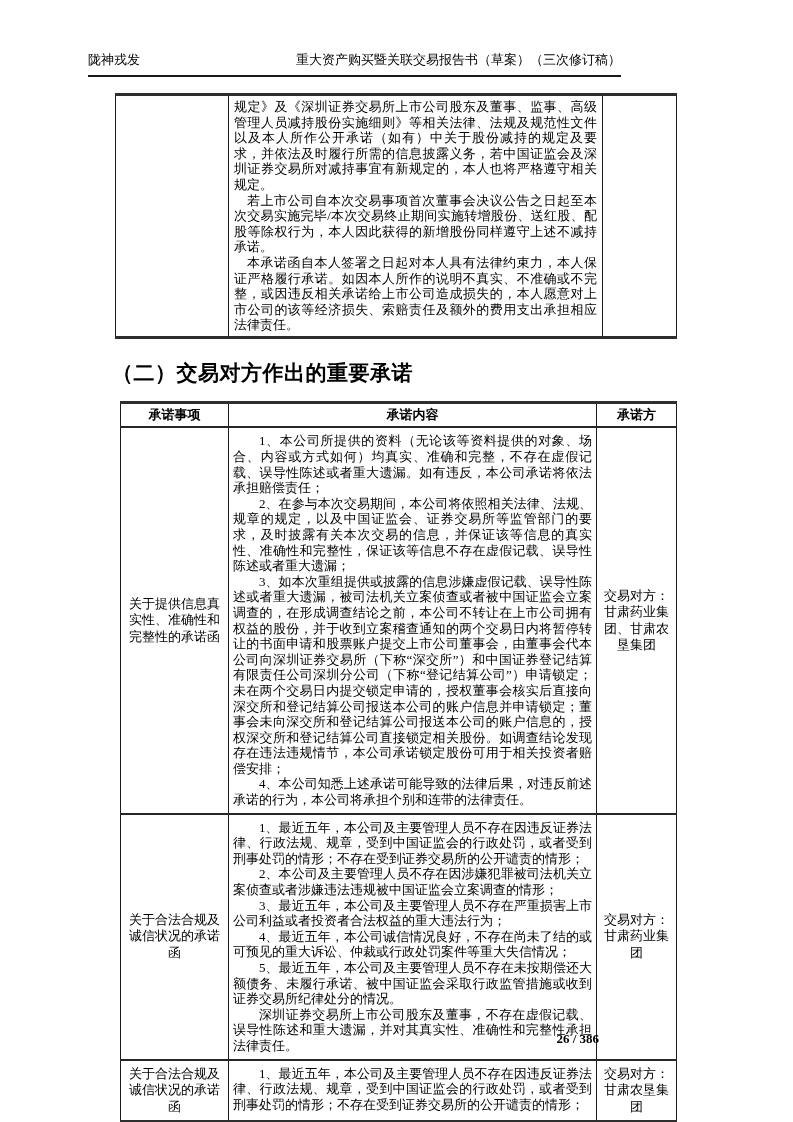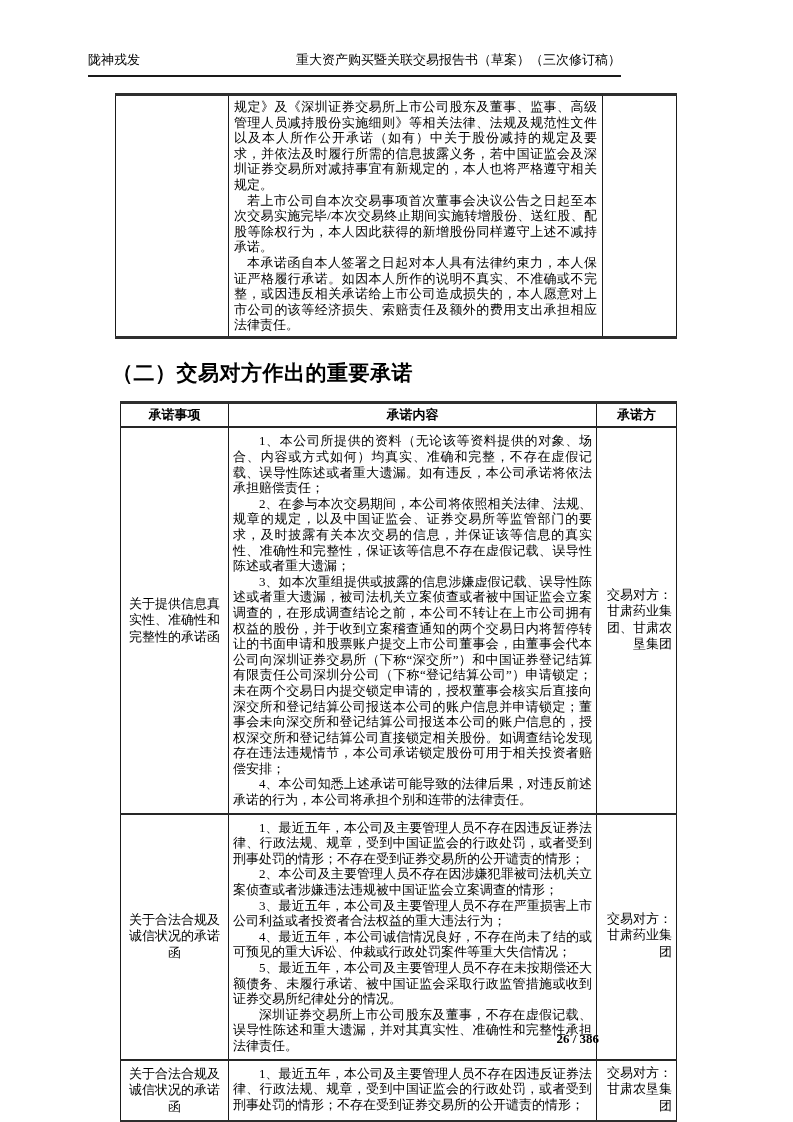--- a/index.html
+++ b/index.html
@@ -80,25 +80,24 @@
   .commit-table td { padding: 5px 4px; }
   .commit-table tr + tr td { border-top: 2px solid #262626; }
   .cell-item {
     text-align: center;
     font-size: 13px;
     line-height: 16.5px;
     padding: 3px 6px;
   }
   .cell-content { vertical-align: top; }
   .cell-party {
-    text-align: right;
+    text-align: center;
     font-size: 13px;
     line-height: 16.5px;
     padding: 3px 5px;
-    font-family: Liberation Mono, monospace;
   }
   
   .doc-footer {
     position: absolute;
     top: 1031px;
     right: 110px;
     font-size: 13px;
     font-weight: bold;
   }
 </style>

